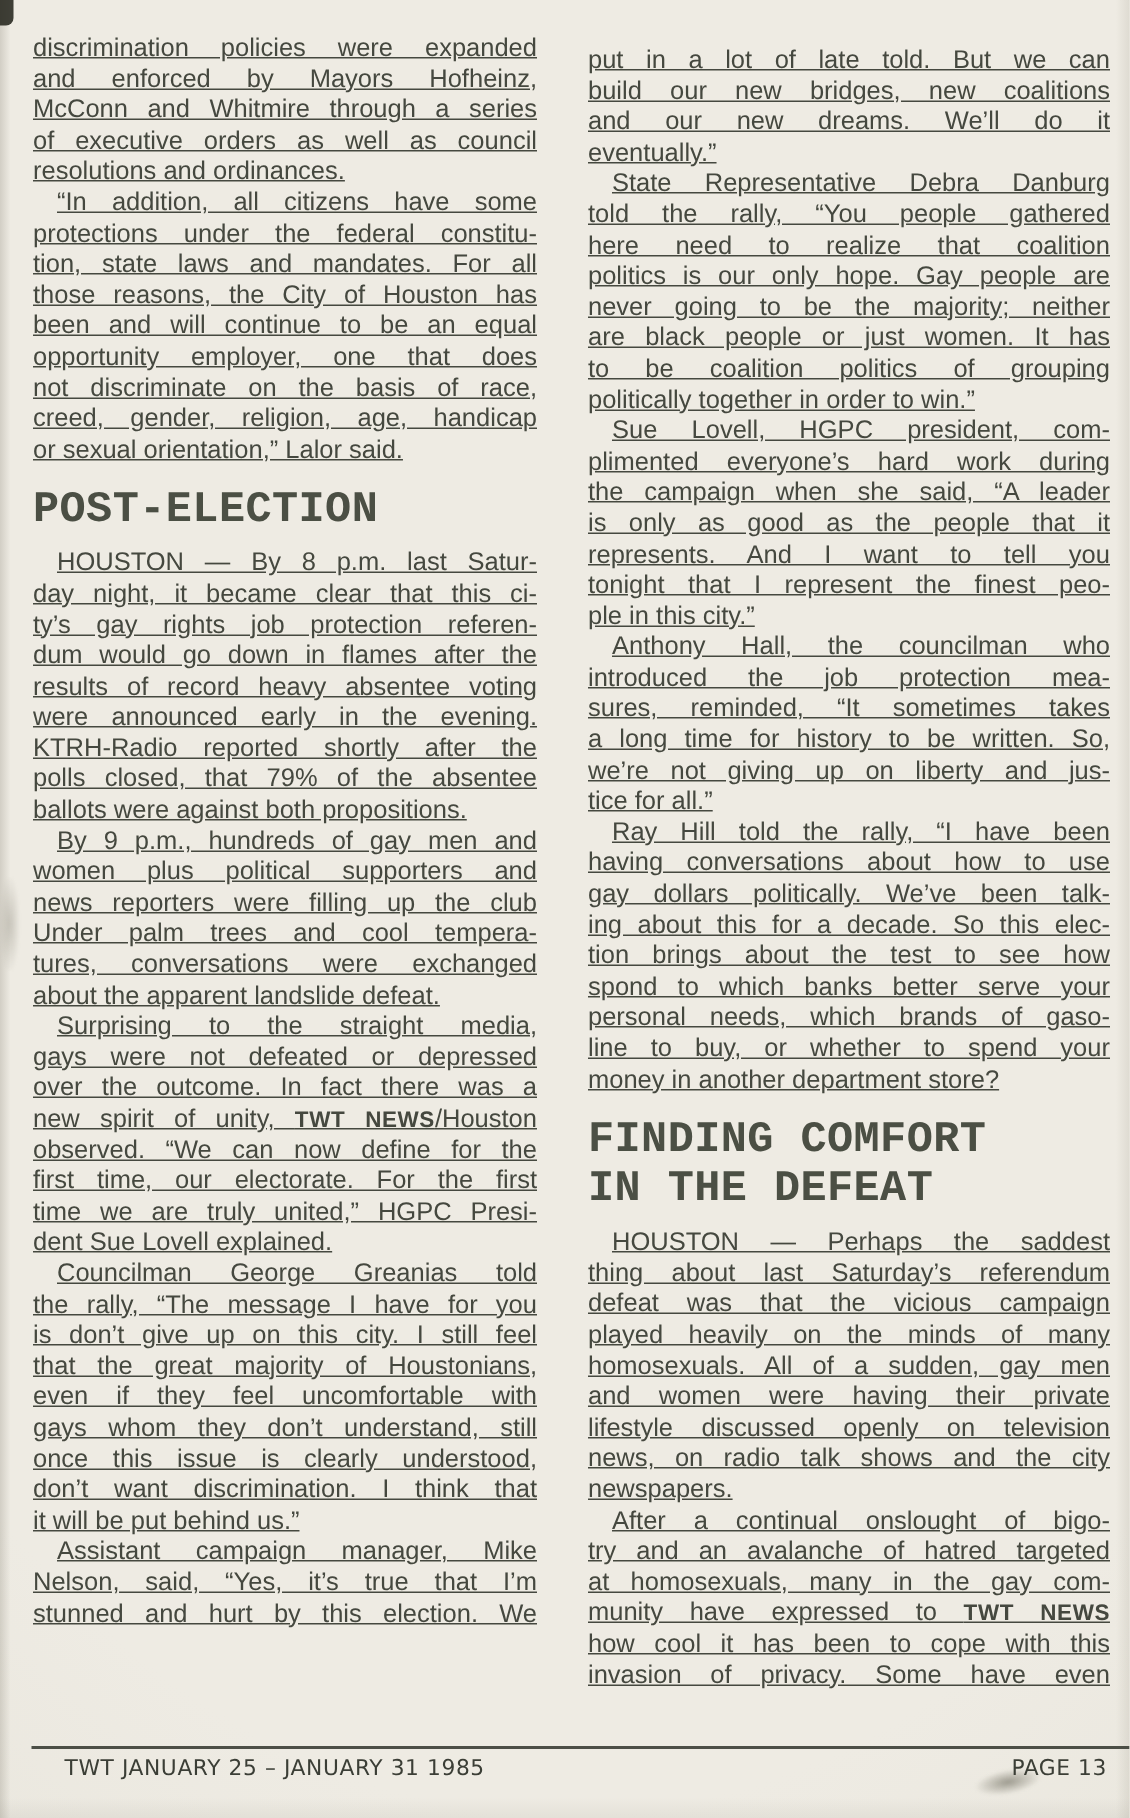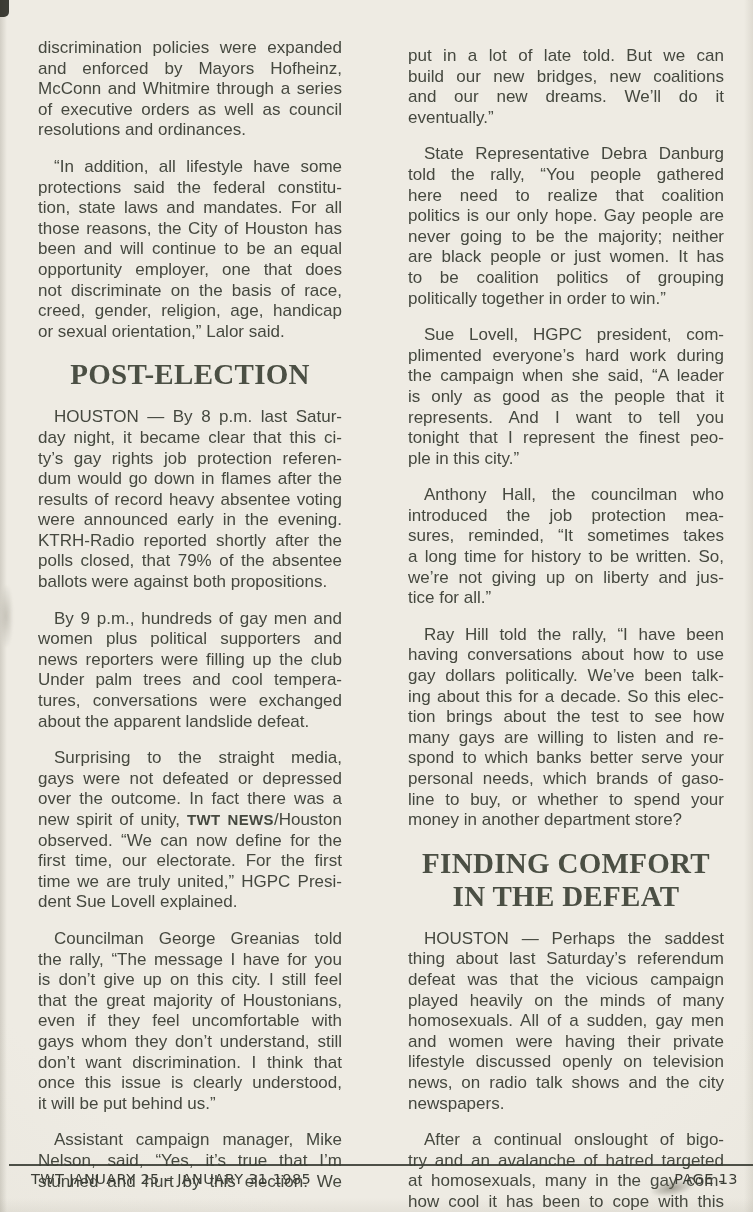--- a/index.html
+++ b/index.html
@@ -20,34 +20,34 @@
     position:absolute;top:0;left:0;width:9px;height:17px;
     background:#25251e;border-bottom-right-radius:5px;opacity:.88;
   }
   .columns{
     position:absolute;top:22px;left:22px;right:13px;
     display:flex;gap:34px;
   }
   .col{color:#45483f;font-size:17px;}
   .col-left{width:336px;}
   .col-right{width:348px;padding-top:8px;}
-  .para{margin:16px;}
+  .para{margin:0;text-decoration:underline;}
   .line{
     text-align:justify;text-align-last:justify;
     line-height:20.6px;height:20.6px;overflow:hidden;
   }
   .line.last{text-align-last:left;}
   .para.indent > .line:first-child{text-indent:16px;}
   .twt{font-weight:700;font-size:.88em;letter-spacing:.4px;}
   .headline{
-    text-align:center;font-family:Liberation Serif, serif;
+    text-align:left;font-family:Liberation Mono, monospace;
     font-weight:700;font-size:29px;line-height:33px;
     letter-spacing:.3px;color:#4b4f44;margin:13px 0 9px;
   }
-  .footer{position:absolute;left:4px;right:0;top:1164px;text-align:center;}
+  .footer{position:absolute;left:16px;right:0;top:1164px;text-align:center;}
   .footer-rule{height:2px;background:#3b3e35;margin:0 0 5px 5px;opacity:.9;}
   .footer-row{
     display:flex;justify-content:space-between;align-items:baseline;
     padding:0 15px 0 27px;
     font-family:"DejaVu Sans",sans-serif;font-size:14.5px;
     color:#3b3e36;letter-spacing:.4px;
   }
   .smudge{
     position:absolute;left:650px;top:1180px;width:44px;height:16px;
     background:radial-gradient(ellipse at center, rgba(92,90,76,.55), rgba(92,90,76,0) 72%);
@@ -69,22 +69,22 @@
   <div class="columns">
     <div class="col col-left">
         <div class="para">
           <div class="line">discrimination policies were expanded</div>
           <div class="line">and enforced by Mayors Hofheinz,</div>
           <div class="line">McConn and Whitmire through a series</div>
           <div class="line">of executive orders as well as council</div>
           <div class="line last">resolutions and ordinances.</div>
         </div>
         <div class="para indent">
-          <div class="line">“In addition, all lifestyle have some</div>
-          <div class="line">protections said the federal constitu-</div>
+          <div class="line">“In addition, all citizens have some</div>
+          <div class="line">protections under the federal constitu-</div>
           <div class="line">tion, state laws and mandates. For all</div>
           <div class="line">those reasons, the City of Houston has</div>
           <div class="line">been and will continue to be an equal</div>
           <div class="line">opportunity employer, one that does</div>
           <div class="line">not discriminate on the basis of race,</div>
           <div class="line">creed, gender, religion, age, handicap</div>
           <div class="line last">or sexual orientation,” Lalor said.</div>
         </div>
         <div class="headline">
           <div>POST-ELECTION</div>
@@ -118,22 +118,22 @@
           <div class="line">time we are truly united,” HGPC Presi-</div>
           <div class="line last">dent Sue Lovell explained.</div>
         </div>
         <div class="para indent">
           <div class="line">Councilman George Greanias told</div>
           <div class="line">the rally, “The message I have for you</div>
           <div class="line">is don’t give up on this city. I still feel</div>
           <div class="line">that the great majority of Houstonians,</div>
           <div class="line">even if they feel uncomfortable with</div>
           <div class="line">gays whom they don’t understand, still</div>
+          <div class="line">once this issue is clearly understood,</div>
           <div class="line">don’t want discrimination. I think that</div>
-          <div class="line">once this issue is clearly understood,</div>
           <div class="line last">it will be put behind us.”</div>
         </div>
         <div class="para indent">
           <div class="line">Assistant campaign manager, Mike</div>
           <div class="line">Nelson, said, “Yes, it’s true that I’m</div>
           <div class="line">stunned and hurt by this election. We</div>
         </div>
       </div>
     <div class="col col-right">
         <div class="para">
@@ -168,21 +168,20 @@
           <div class="line">a long time for history to be written. So,</div>
           <div class="line">we’re not giving up on liberty and jus-</div>
           <div class="line last">tice for all.”</div>
         </div>
         <div class="para indent">
           <div class="line">Ray Hill told the rally, “I have been</div>
           <div class="line">having conversations about how to use</div>
           <div class="line">gay dollars politically. We’ve been talk-</div>
           <div class="line">ing about this for a decade. So this elec-</div>
           <div class="line">tion brings about the test to see how</div>
-          <div class="line">many gays are willing to listen and re-</div>
           <div class="line">spond to which banks better serve your</div>
           <div class="line">personal needs, which brands of gaso-</div>
           <div class="line">line to buy, or whether to spend your</div>
           <div class="line last">money in another department store?</div>
         </div>
         <div class="headline">
           <div>FINDING COMFORT</div>
           <div>IN THE DEFEAT</div>
         </div>
         <div class="para indent">
@@ -193,20 +192,21 @@
           <div class="line">homosexuals. All of a sudden, gay men</div>
           <div class="line">and women were having their private</div>
           <div class="line">lifestyle discussed openly on television</div>
           <div class="line">news, on radio talk shows and the city</div>
           <div class="line last">newspapers.</div>
         </div>
         <div class="para indent">
           <div class="line">After a continual onslought of bigo-</div>
           <div class="line">try and an avalanche of hatred targeted</div>
           <div class="line">at homosexuals, many in the gay com-</div>
+          <div class="line">munity have expressed to <b class="twt">TWT NEWS</b></div>
           <div class="line">how cool it has been to cope with this</div>
           <div class="line">invasion of privacy. Some have even</div>
         </div>
       </div>
   </div>
 
   <div class="smudge"></div>
 
   <div class="footer">
     <div class="footer-rule"></div>

